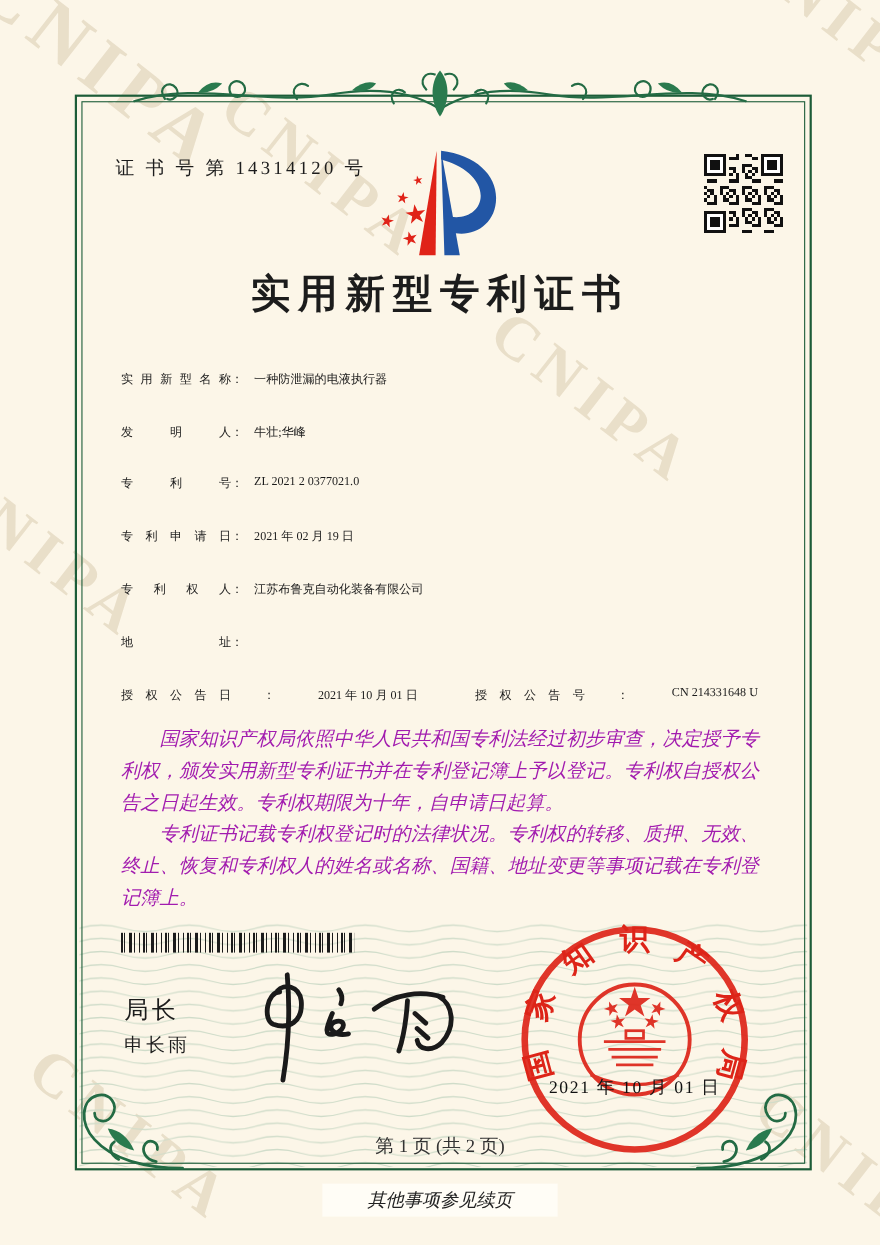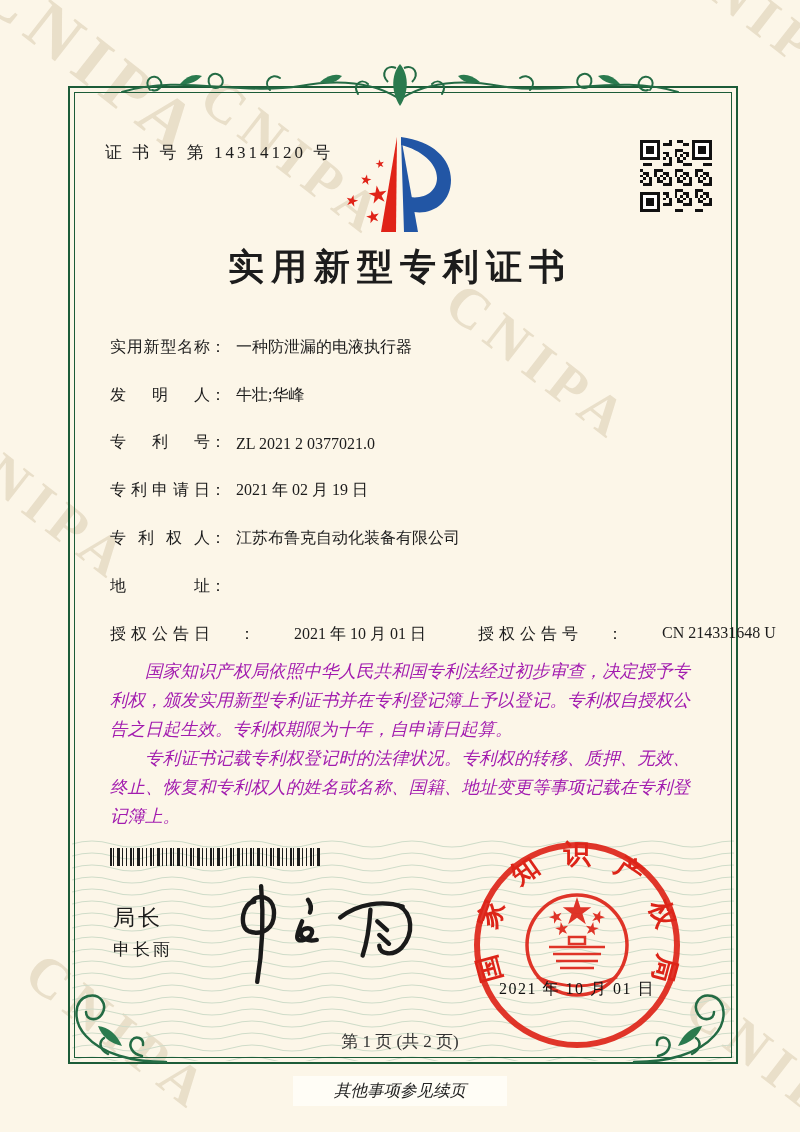--- a/index.html
+++ b/index.html
@@ -12,21 +12,21 @@
       border:2.5px solid #1c5c38;z-index:2;}
   .frame-inner{position:absolute;left:74px;top:92px;right:68px;bottom:74px;
       border:1px solid #1c5c38;z-index:2;}
   .ornament{position:absolute;z-index:3;}
   .guilloche{position:absolute;left:72px;top:838px;width:662px;height:223px;z-index:1;}
   .cert-no{position:absolute;left:105px;top:141px;font-size:17px;letter-spacing:3px;z-index:4;}
   .logo{position:absolute;left:335px;top:133px;width:130px;height:105px;z-index:4;}
   .qr{position:absolute;left:640px;top:140px;width:72px;height:72px;z-index:4;}
   .title{position:absolute;left:0;top:243px;width:100%;text-align:center;margin:0;
       font-size:36px;font-weight:700;letter-spacing:7px;z-index:4;}
-  .row{position:absolute;left:110px;display:flex;font-size:16px;z-index:4;align-items:flex-end;}
+  .row{position:absolute;left:110px;display:flex;font-size:11px;z-index:4;}
   .lbl{display:inline-block;width:100px;text-align:justify;text-align-last:justify;}
   .val{margin-left:10px;white-space:nowrap;}
   .val.wrap{white-space:normal;width:432px;line-height:1.35;}
   .pair{display:flex;gap:29px;}
   .paras{position:absolute;left:110px;top:657px;width:580px;z-index:4;
       font-size:17.5px;line-height:1.66;text-align:justify;font-style:italic;color:#a21caf;}
   .paras p{margin:0;text-indent:2em;}
   .barcode{position:absolute;left:110px;top:848px;width:212px;height:18px;z-index:4;
       background:repeating-linear-gradient(90deg,
         #1b1b1b 0 2px,transparent 2px 3px,#1b1b1b 3px 4px,transparent 4px 7px,

